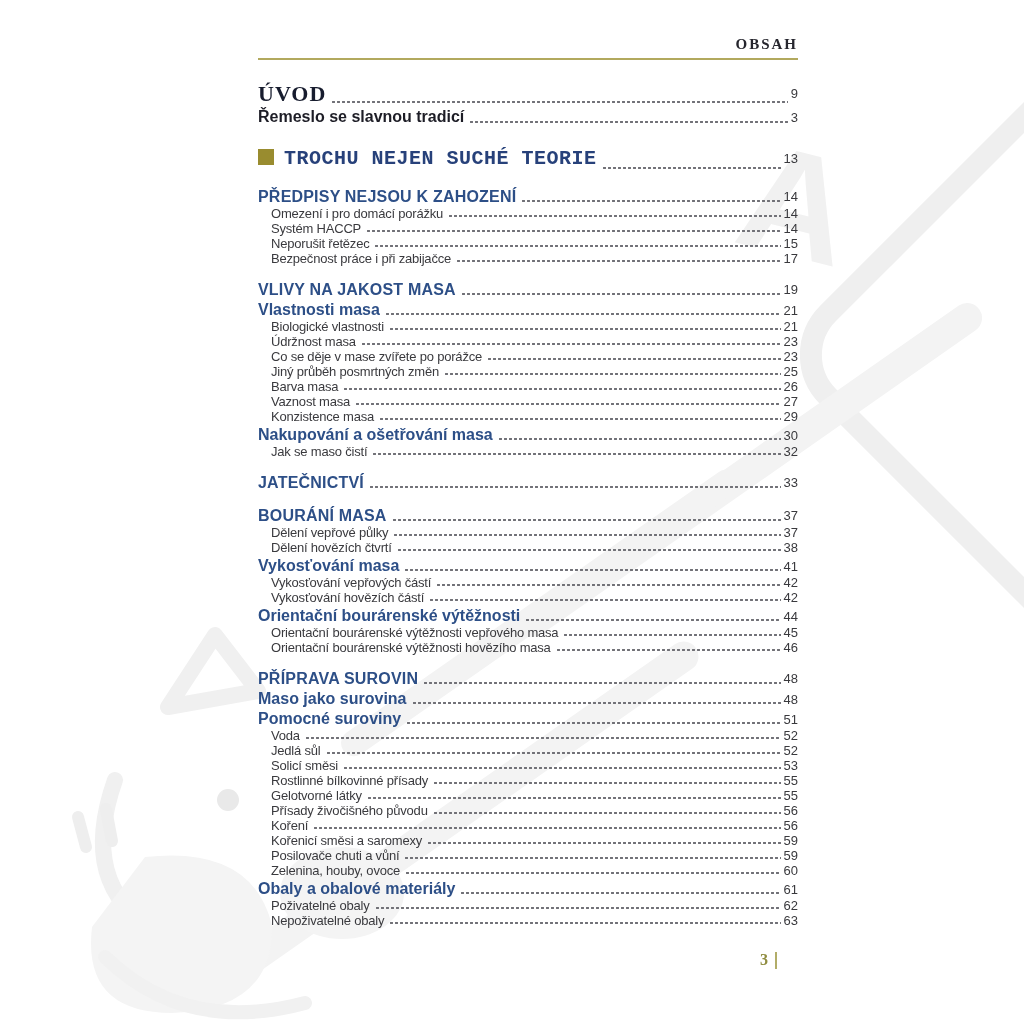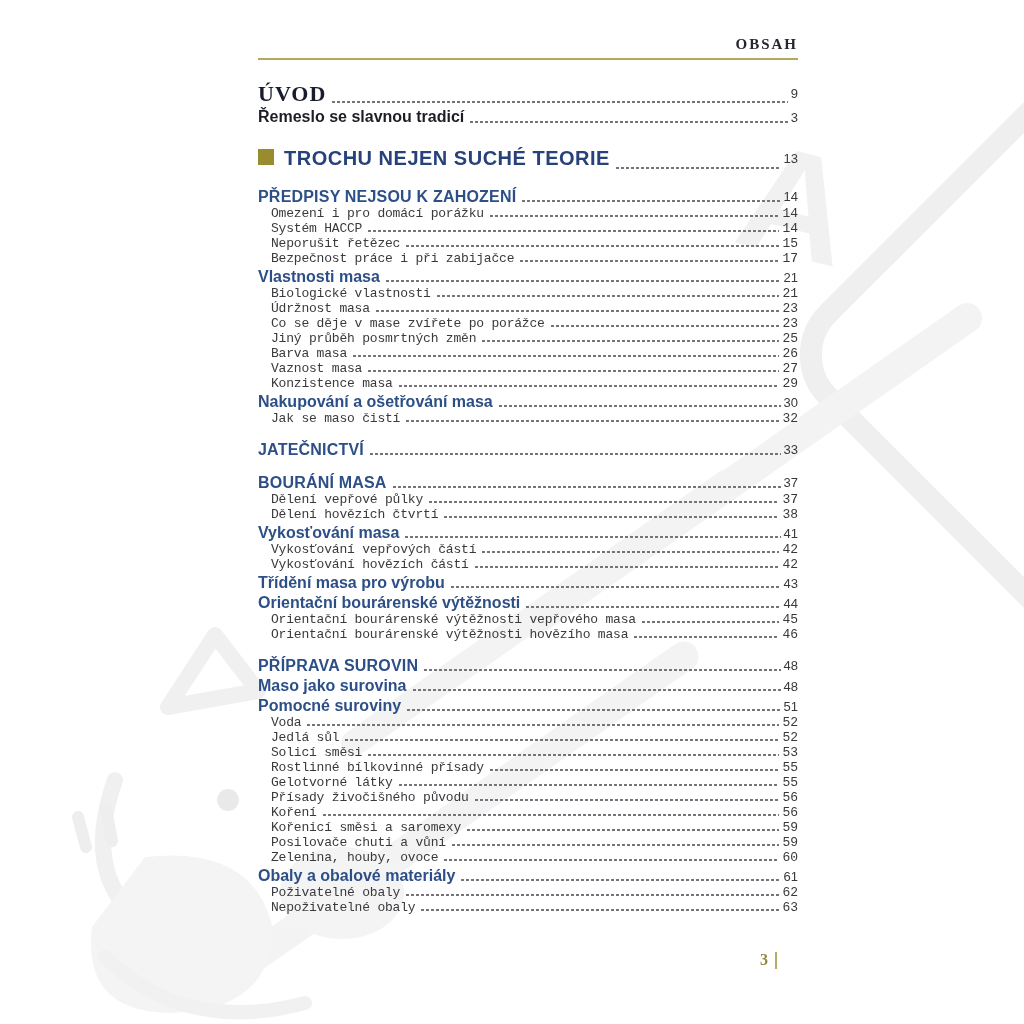--- a/index.html
+++ b/index.html
@@ -43,32 +43,32 @@
   .page-num { font-size:13px; font-weight:400; color:#39393d; white-space:nowrap; }
   .level-intro-serif { height:27px; }
   .level-intro-serif .label {
     font-family:"Liberation Serif", serif; font-size:22px; font-weight:700;
     color:#171c2e; letter-spacing:1px;
   }
   .level-intro-bold { height:20px; }
   .level-intro-bold .label { font-size:16px; font-weight:700; color:#1d1d26; }
   .level-part { height:30px; margin-top:16px; margin-bottom:4px; }
   .level-part .label {
-    font-family:Liberation Sans, sans-serif; font-size:20px; font-weight:700;
+    font-family:Liberation Mono, monospace; font-size:20px; font-weight:700;
     color:#27417a; letter-spacing:0.5px;
   }
   .level-part .bullet {
     width:16px; height:16px; background:#998c2f;
     margin-right:10px; margin-bottom:3px; flex:0 0 auto;
   }
   .level-section { height:19px; margin-top:14px; }
   .level-section .label { font-size:16px; font-weight:700; color:#2d4f87; letter-spacing:0.2px; }
   .level-subsection { height:18px; margin-top:2px; }
   .level-subsection .label { font-size:16px; font-weight:700; color:#2d4f87; }
-  .level-item { height:15px; padding-left:13px;font-family:Liberation Mono, monospace; }
+  .level-item { height:15px; padding-left:13px; }
   .level-item .label { font-size:13px; color:#3a3a3e; letter-spacing:-0.2px; }
   
   .footer {
     position:absolute; left:760px; top:951px; z-index:2;
     display:flex; align-items:center; gap:7px;
   }
   .footer .num {
     font-family:"Liberation Serif", serif; font-size:16px; font-weight:700;
     color:#8f8c3f;
   }
@@ -131,20 +131,25 @@
       <div class="row level-item">
         <span class="label">Neporušit řetězec</span>
         <span class="leader"></span>
         <span class="page-num">15</span>
       </div>
       <div class="row level-item">
         <span class="label">Bezpečnost práce i při zabijačce</span>
         <span class="leader"></span>
         <span class="page-num">17</span>
       </div>
+      <div class="row level-section">
+        <span class="label">VLIVY NA JAKOST MASA</span>
+        <span class="leader"></span>
+        <span class="page-num">19</span>
+      </div>
       <div class="row level-subsection">
         <span class="label">Vlastnosti masa</span>
         <span class="leader"></span>
         <span class="page-num">21</span>
       </div>
       <div class="row level-item">
         <span class="label">Biologické vlastnosti</span>
         <span class="leader"></span>
         <span class="page-num">21</span>
       </div>
@@ -215,25 +220,20 @@
       </div>
       <div class="row level-item">
         <span class="label">Vykosťování vepřových částí</span>
         <span class="leader"></span>
         <span class="page-num">42</span>
       </div>
       <div class="row level-item">
         <span class="label">Vykosťování hovězích částí</span>
         <span class="leader"></span>
         <span class="page-num">42</span>
-      </div>
-      <div class="row level-subsection">
-        <span class="label">Třídění masa pro výrobu</span>
-        <span class="leader"></span>
-        <span class="page-num">43</span>
       </div>
       <div class="row level-subsection">
         <span class="label">Orientační bourárenské výtěžnosti</span>
         <span class="leader"></span>
         <span class="page-num">44</span>
       </div>
       <div class="row level-item">
         <span class="label">Orientační bourárenské výtěžnosti vepřového masa</span>
         <span class="leader"></span>
         <span class="page-num">45</span>

